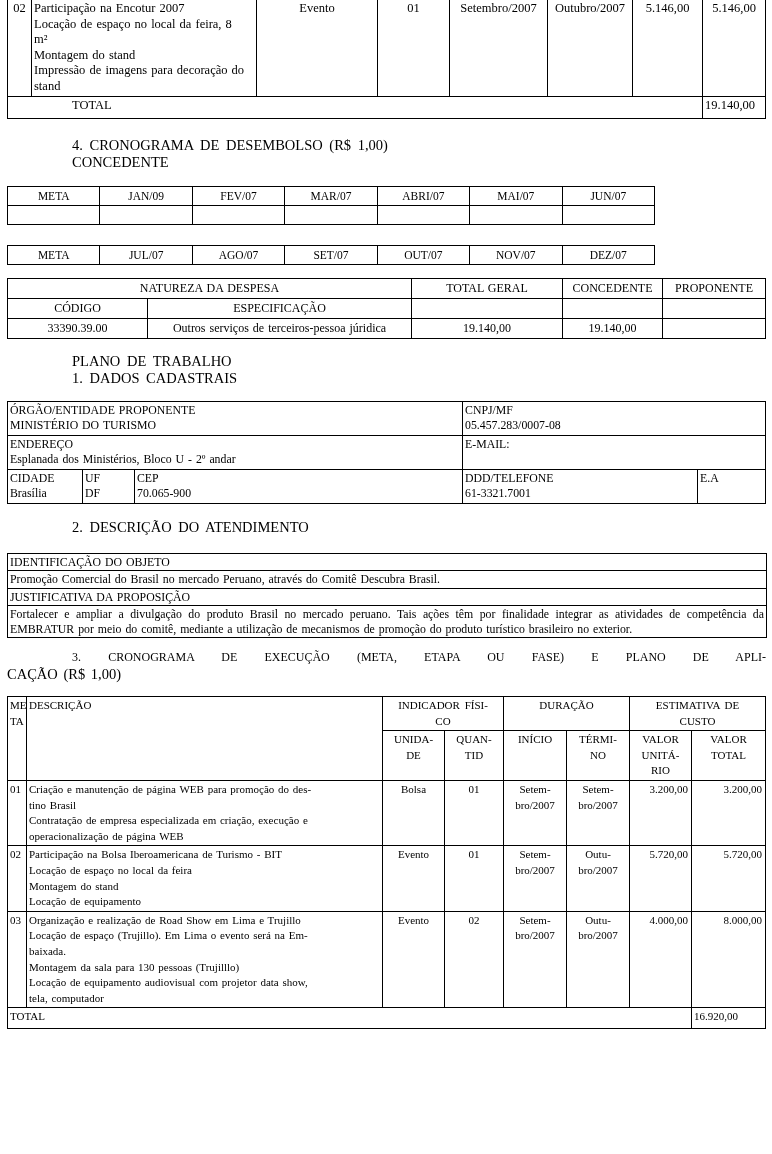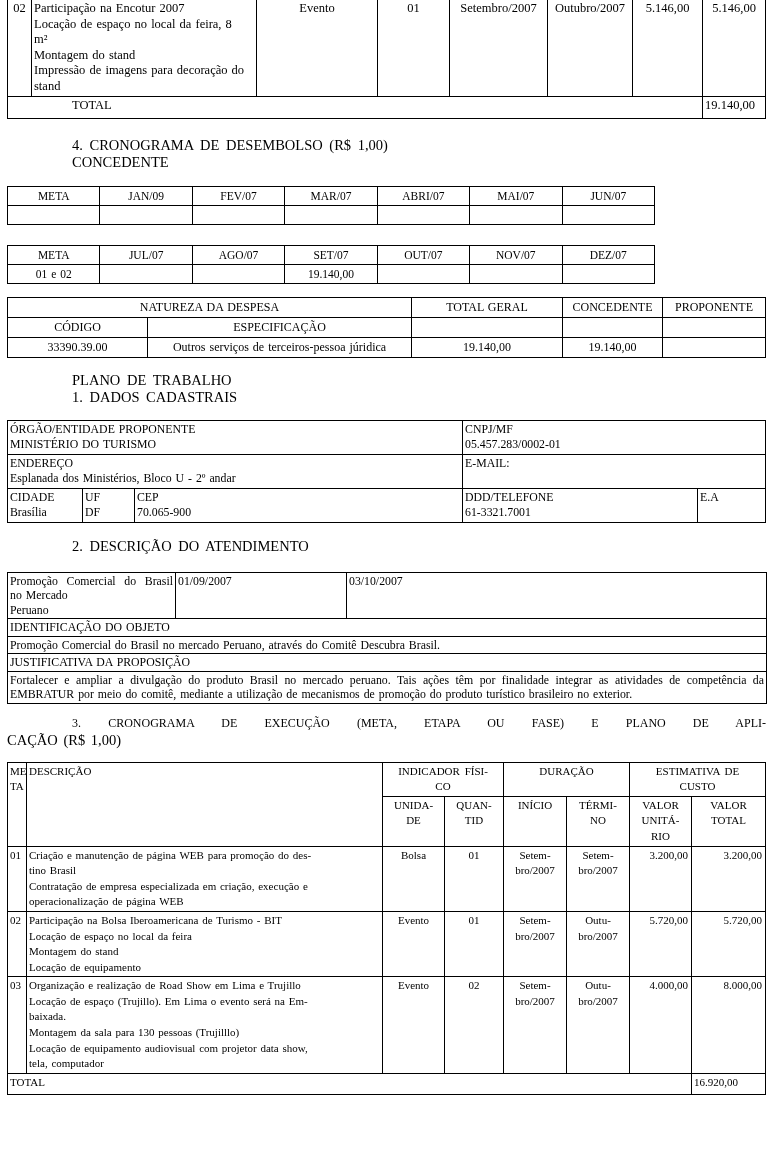--- a/index.html
+++ b/index.html
@@ -110,29 +110,20 @@
     <tbody>
         <tr>
       <td>META</td>
       <td>JUL/07</td>
       <td>AGO/07</td>
       <td>SET/07</td>
       <td>OUT/07</td>
       <td>NOV/07</td>
       <td>DEZ/07</td>
     </tr>
-    <tr>
-      <td>01 e 02</td>
-      <td></td>
-      <td></td>
-      <td>19.140,00</td>
-      <td></td>
-      <td></td>
-      <td></td>
-    </tr>
   </tbody>
     </table>
 
 
   <table class="t-s5 m13">
     <colgroup>
       <col style="width:140px">
         <col style="width:264px">
         <col style="width:151px">
       <col style="width:100px">
@@ -174,21 +165,21 @@
         <col style="width:68px">
     </colgroup>
     <tbody>
         <tr>
       <td colspan="3">
         <div>ÓRGÃO/ENTIDADE PROPONENTE</div>
         <div>MINISTÉRIO DO TURISMO</div>
       </td>
       <td colspan="2">
         <div>CNPJ/MF</div>
-        <div>05.457.283/0002-01</div>
+        <div>05.457.283/0007-08</div>
       </td>
     </tr>
     <tr>
       <td colspan="3">
         <div>ENDEREÇO</div>
         <div>Esplanada dos Ministérios, Bloco U - 2º andar</div>
       </td>
       <td colspan="2">
         <div>E-MAIL:</div>
         <div></div>
@@ -220,26 +211,20 @@
 
   <div class="hd m15">2. DESCRIÇÃO DO ATENDIMENTO</div>
 
   <table class="t-s2 m17">
     <colgroup>
       <col style="width:168px">
         <col style="width:171px">
         <col style="width:420px">
     </colgroup>
     <tbody>
-    <tr>
-      <td class="ml jst" style="height:36px">Promoção Comercial do Brasil no Mercado
-Peruano</td>
-      <td>01/09/2007</td>
-      <td>03/10/2007</td>
-    </tr>
     <tr>
       <td colspan="3">IDENTIFICAÇÃO DO OBJETO</td>
     </tr>
     <tr>
       <td colspan="3">Promoção Comercial do Brasil no mercado Peruano, através do Comitê Descubra Brasil.</td>
     </tr>
     <tr>
       <td colspan="3">JUSTIFICATIVA DA PROPOSIÇÃO</td>
     </tr>
     <tr>

